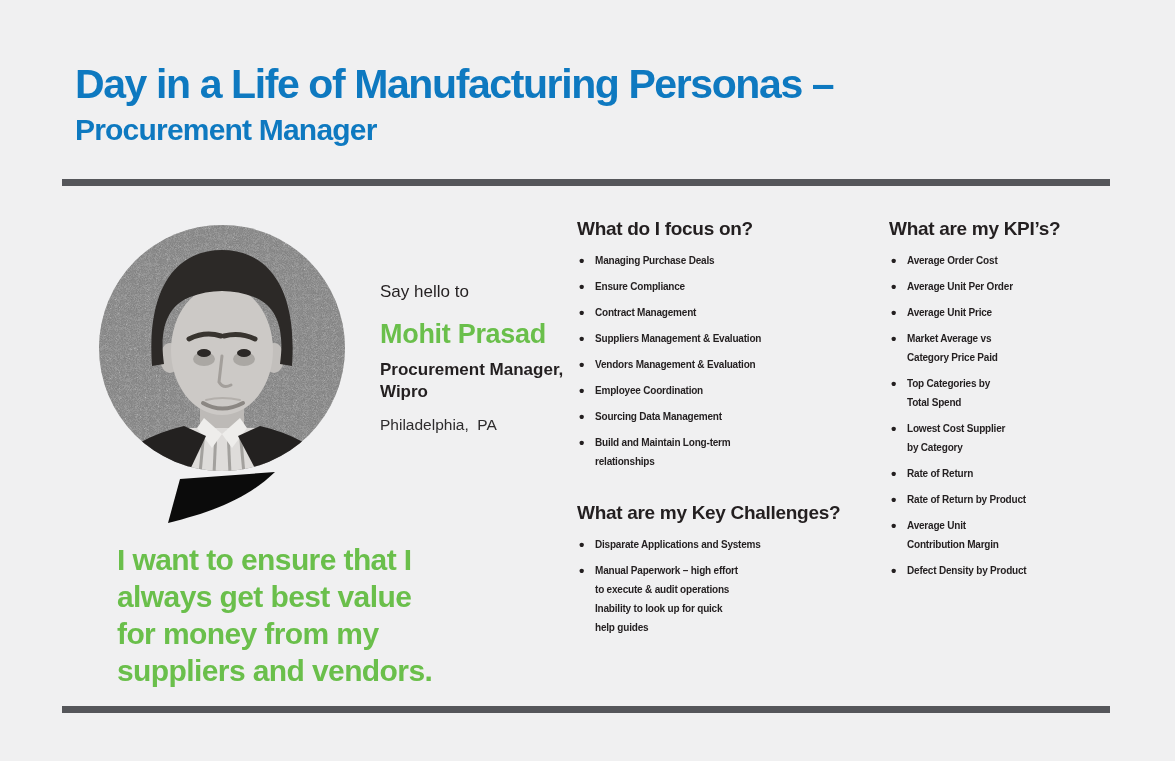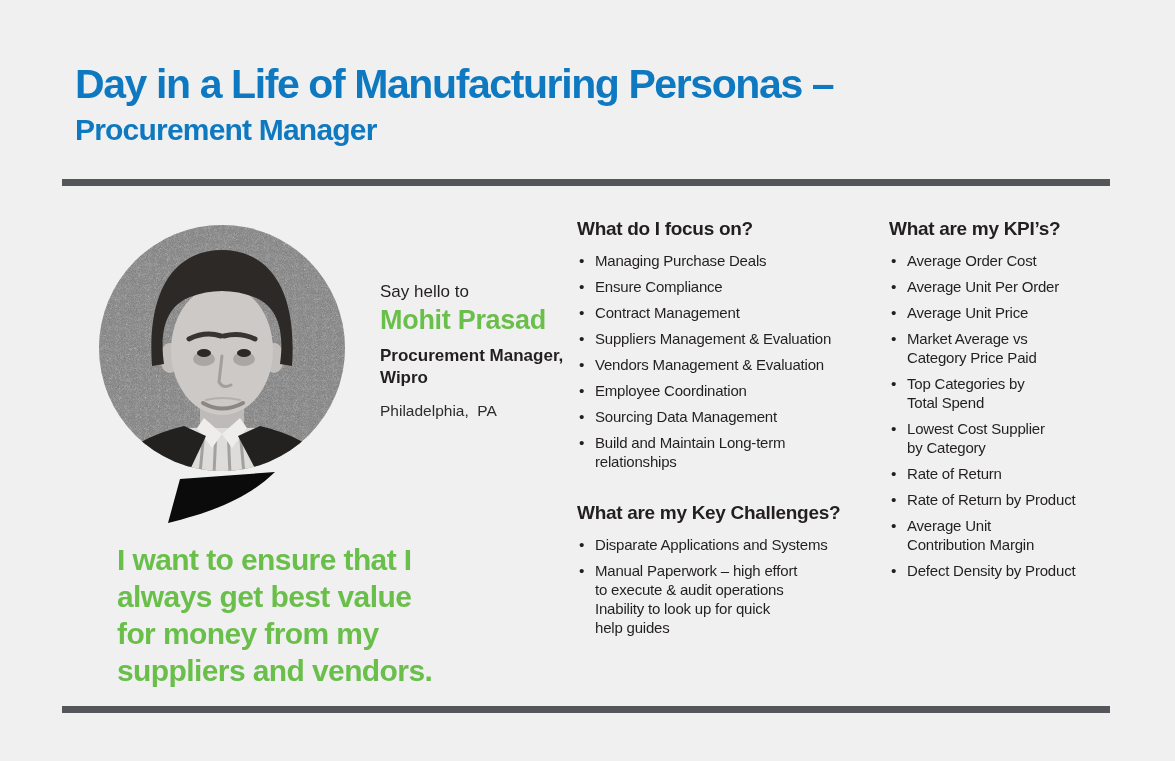--- a/index.html
+++ b/index.html
@@ -34,41 +34,41 @@
   .rule{position:absolute;left:62px;width:1048px;height:7px;background:var(--rule-gray);}
   .rule.top{top:179px;}
   .rule.bottom{top:706px;}
 
   
   .photo-wrap{position:absolute;left:94px;top:222px;width:256px;height:310px;}
 
   
   .persona-info{position:absolute;left:380px;top:282px;width:200px;}
   .persona-intro{font-size:17px;font-weight:normal;color:var(--text-dark);}
-  .persona-name{font-size:27px;font-weight:bold;color:var(--accent-green);margin-top:3px;letter-spacing:-0.3px;}
+  .persona-name{font-size:27px;font-weight:bold;color:var(--accent-green);margin-top:17px;letter-spacing:-0.3px;}
   .persona-role{font-size:17px;font-weight:bold;margin-top:9px;line-height:22px;white-space:pre-line;}
   .persona-location{font-size:15.5px;margin-top:13px;white-space:pre-wrap;color:#2e2c2d;}
 
   
   .persona-quote{
     position:absolute;left:117px;top:541px;width:400px;
     font-size:30px;font-weight:bold;color:var(--accent-green);
     line-height:37px;letter-spacing:-0.6px;white-space:pre-line;
   }
 
   
   .col{position:absolute;}
   .col-focus{left:577px;top:218px;width:302px;}
   .col-challenges{left:577px;top:502px;width:302px;}
   .col-kpi{left:889px;top:218px;width:240px;}
   .section-heading{font-size:19px;font-weight:bold;letter-spacing:-0.3px;margin-bottom:11px;}
   ul.bullets{list-style:none;}
   ul.bullets li{
     position:relative;padding-left:18px;margin-bottom:7px;
-    font-size:15px;font-weight:normal;line-height:19px;
+    font-size:10px;font-weight:bold;line-height:19px;
     letter-spacing:-0.2px;white-space:pre-line;
   }
   ul.bullets li::before{
     content:"•";position:absolute;left:2px;top:0;
     font-size:15.5px;line-height:19px;
   }
 </style>
 </head>
 <body>
 

